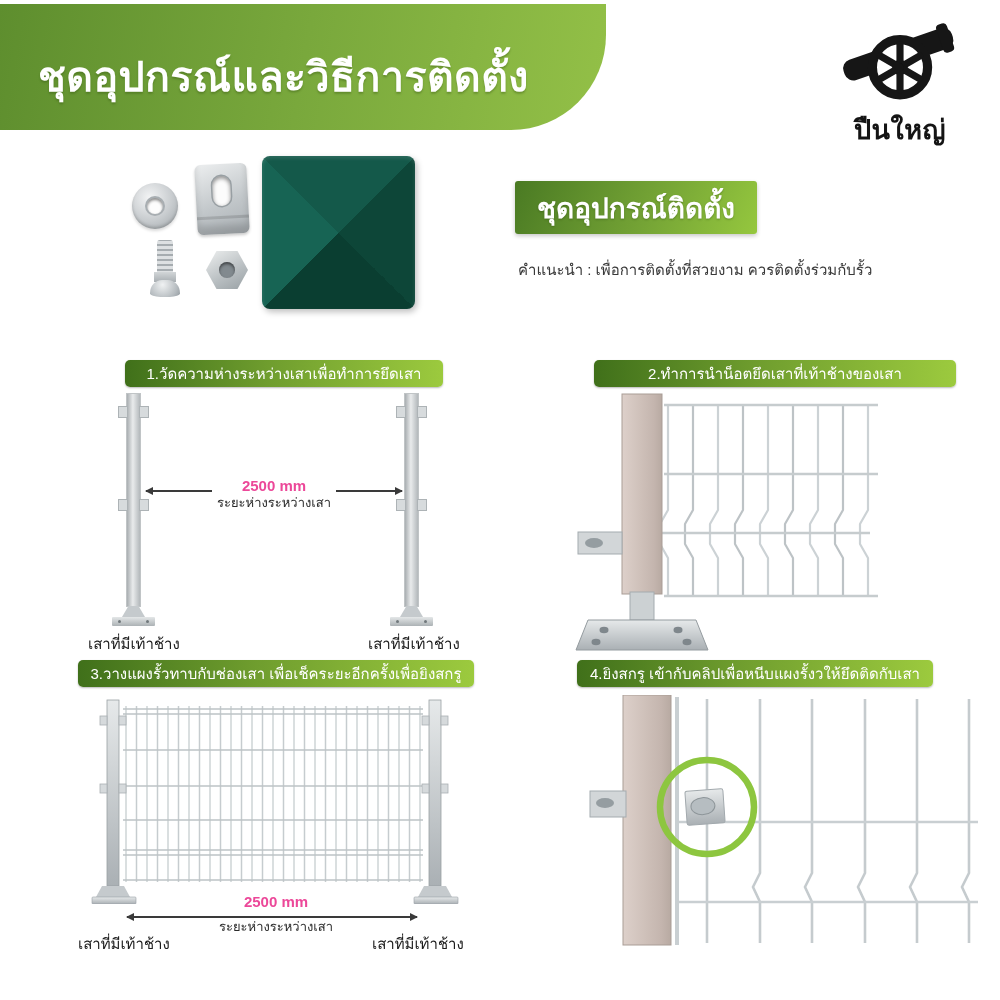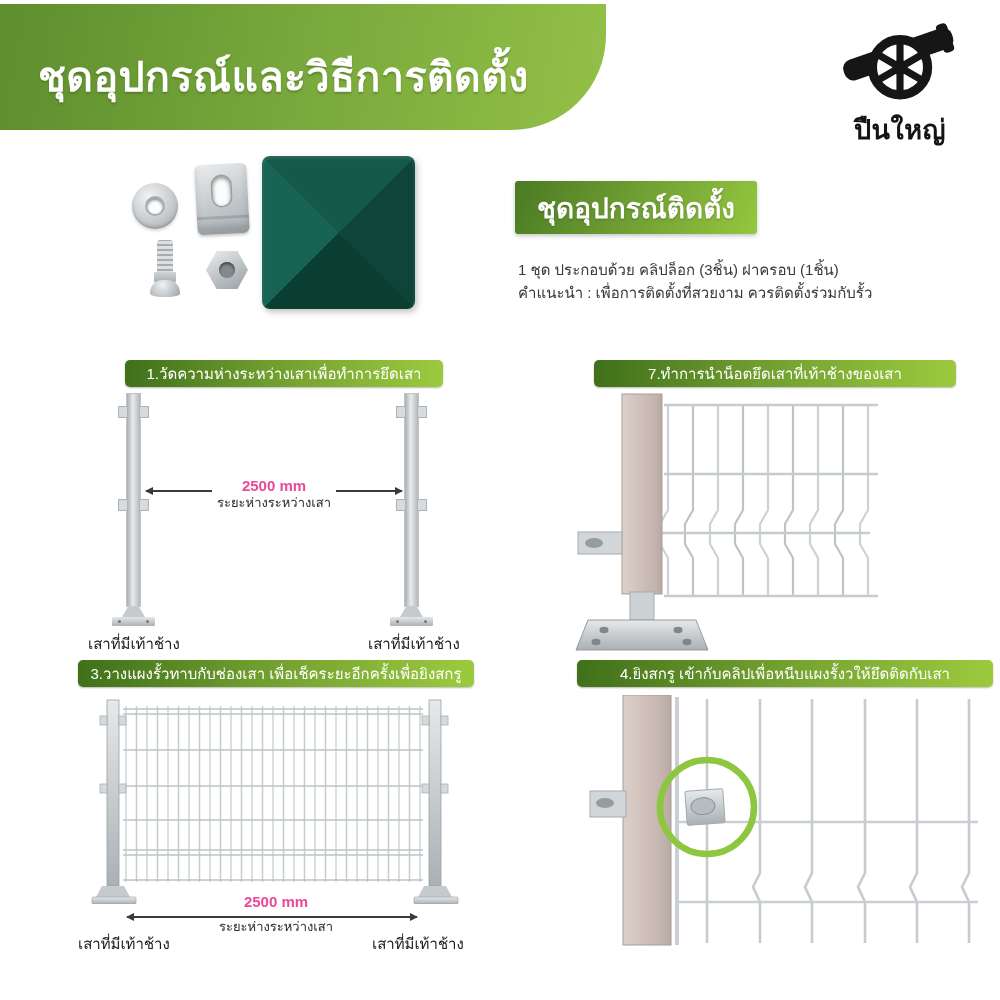--- a/index.html
+++ b/index.html
@@ -56,21 +56,21 @@
     text-shadow:0 1px 2px rgba(40,70,10,.4);box-shadow:0 2px 4px rgba(0,0,0,.22)}
   .kit-desc{position:absolute;left:518px;top:259px;font-size:15px;color:#393939;line-height:1.5;white-space:nowrap}
 
   
   .step-bar{position:absolute;height:27px;border-radius:5px;display:flex;align-items:center;justify-content:center;
     background:linear-gradient(90deg,#40701a 0%,#6f9d2e 45%,#9cca3e 100%);
     color:#fff;font-size:15px;white-space:nowrap;box-shadow:0 1px 2px rgba(0,0,0,.28)}
   .bar1{left:125px;top:360px;width:318px}
   .bar2{left:594px;top:360px;width:362px}
   .bar3{left:78px;top:660px;width:396px}
-  .bar4{left:577px;top:660px;width:416px}
+  .bar4{left:577px;top:660px;width:356px}
 
   
   .dim-line{height:1.6px;background:#3a3a3a;position:relative}
   .arr-l::before{content:"";position:absolute;left:-1px;top:-3.4px;border-style:solid;
     border-width:4px 8px 4px 0;border-color:transparent #3a3a3a transparent transparent}
   .arr-r::after{content:"";position:absolute;right:-1px;top:-3.4px;border-style:solid;
     border-width:4px 0 4px 8px;border-color:transparent transparent transparent #3a3a3a}
   .dim-value{font-size:15px;font-weight:700;color:#ec4899;line-height:1.1;white-space:nowrap}
   .dim-caption{font-size:13px;color:#2b2b2b;line-height:1.2;white-space:nowrap}
   .obj-label{position:absolute;font-size:15px;color:#1c1c1c;white-space:nowrap}
@@ -134,26 +134,25 @@
   <span class="bolt-collar"></span>
   <span class="bolt-head"></span>
 </div>
 <div class="nut">
     <span class="nut-hole"></span>
   </div>
 <div class="cap"></div>
 
 <div class="kit-badge">ชุดอุปกรณ์ติดตั้ง</div>
 <div class="kit-desc">
-  <div>1 ชุด ประกอบด้วย คลิปล็อก (3ชิ้น) ฝาครอบ (1ชิ้น)</div>
   <div>คำแนะนำ : เพื่อการติดตั้งที่สวยงาม ควรติดตั้งร่วมกับรั้ว</div>
 </div>
 
 <div class="step-bar bar1">1.วัดความห่างระหว่างเสาเพื่อทำการยึดเสา</div>
-<div class="step-bar bar2">7.ทำการนำน็อตยึดเสาที่เท้าช้างของเสา</div>
+<div class="step-bar bar2">2.ทำการนำน็อตยึดเสาที่เท้าช้างของเสา</div>
 <div class="step-bar bar3">3.วางแผงรั้วทาบกับช่องเสา เพื่อเช็คระยะอีกครั้งเพื่อยิงสกรู</div>
 <div class="step-bar bar4">4.ยิงสกรู เข้ากับคลิปเพื่อหนีบแผงรั้งวให้ยึดติดกับเสา</div>
 
 <div class="s1">
   <div class="s1post" style="left:47px">
     <div class="pole"></div>
     <span class="ptab" style="top:12px;left:-9px"></span>
       <span class="ptab" style="top:12px;right:-9px"></span>
     <span class="ptab" style="top:105px;left:-9px"></span>
       <span class="ptab" style="top:105px;right:-9px"></span>

